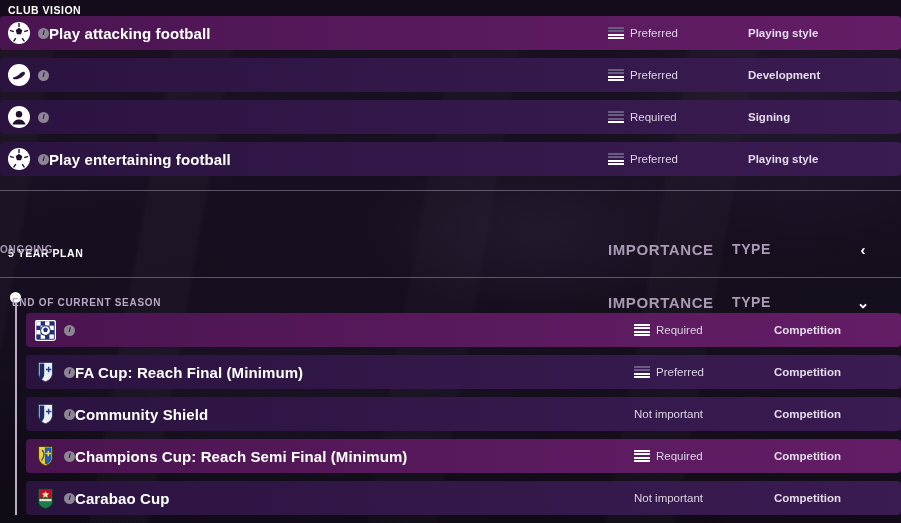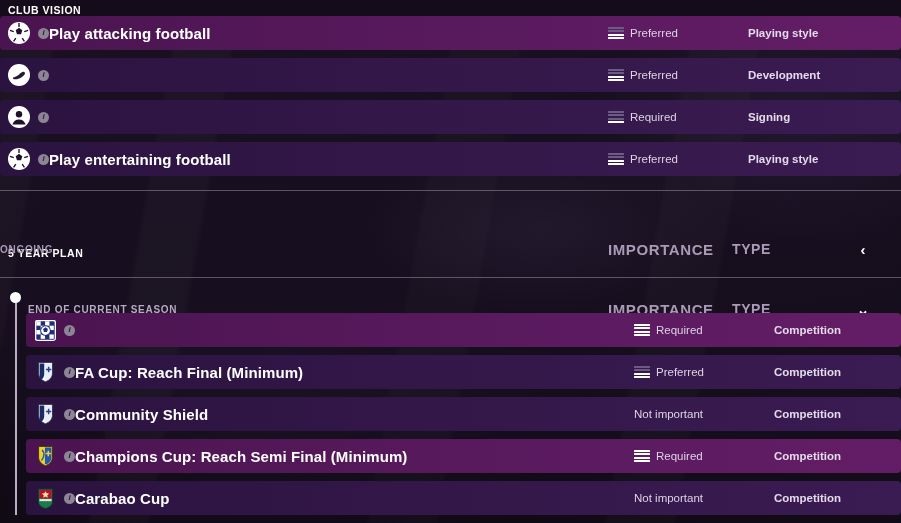--- a/index.html
+++ b/index.html
@@ -235,21 +235,21 @@
     <span class="hdr-imp">IMPORTANCE</span>
     <span class="hdr-type">TYPE</span>
     <span class="chev">‹</span>
   </div>
 
   <div class="divider" style="top:277px;"></div>
 
   <div class="tl-dot" style="top:292px;"></div>
   <div class="tl-line" style="top:303px; height:212px;"></div>
 
-  <div class="grp-head" style="top:296px; padding-left:28px;">
+  <div class="grp-head" style="top:289px; padding-left:12px;">
     <span class="lbl acc">END OF CURRENT SEASON</span>
     <span class="hdr-imp">IMPORTANCE</span>
     <span class="hdr-type">TYPE</span>
     <span class="chev">⌄</span>
   </div>
 
   <div class="rows" id="plan-rows" style="top:313px; left:26px; width:875px;">
       <div class="row hl">
         <span class="badge sq">
           <svg width="21" height="21" viewBox="0 0 24 24">

